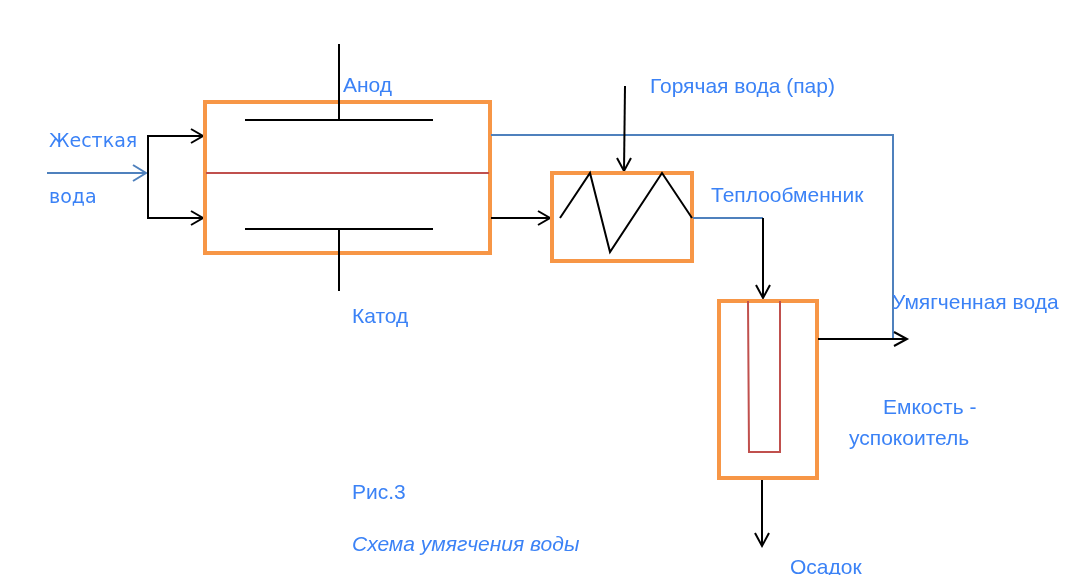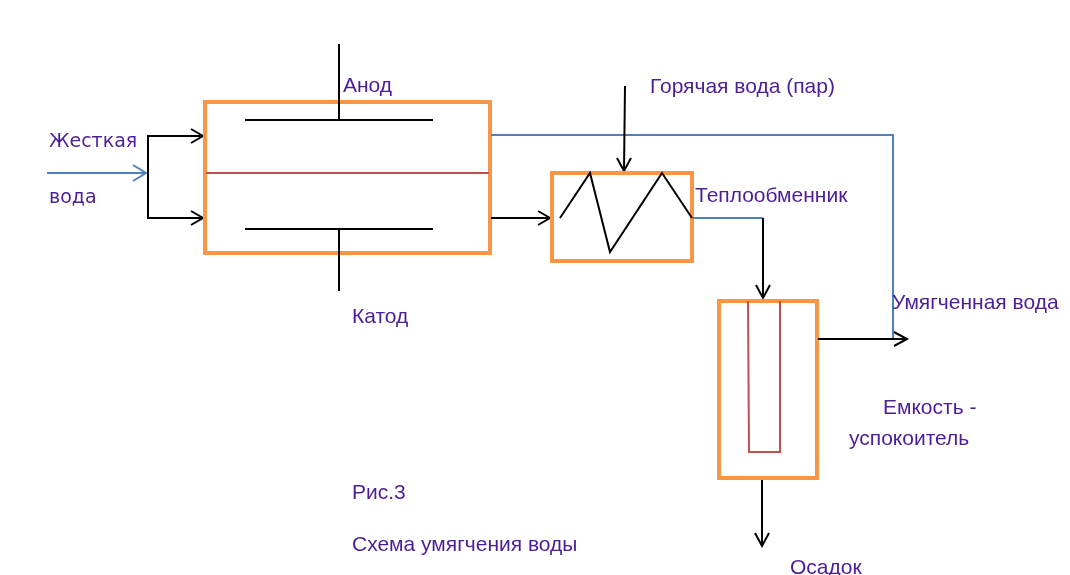--- a/index.html
+++ b/index.html
@@ -1,18 +1,18 @@
 <!DOCTYPE html>
 <html><head>
 <meta charset="utf-8">
 <style>
   html, body { margin:0; padding:0; background:#ffffff; }
   body { width:1070px; height:575px; position:relative; overflow:hidden; }
   svg { position:absolute; left:0; top:0; }
-  .lbl { position:absolute; font-family:"Liberation Sans", sans-serif; color:#4c1d95; white-space:nowrap; line-height:1; }
+  .lbl { position:absolute; font-family:"Liberation Sans", sans-serif; color:#3b82f6; white-space:nowrap; line-height:1; }
   .lbl-sm { font-size:19px; font-family:"DejaVu Sans", sans-serif; }
   .lbl-md { font-size:21px; }
 </style>
 </head>
 <body>
 
 <svg width="1070" height="575" viewBox="0 0 1070 575">
 
   <g>
     <line x1="47" y1="173" x2="146" y2="173" stroke="#4f81bd" stroke-width="2"></line>
@@ -71,19 +71,19 @@
     <line x1="762" y1="480" x2="762" y2="546" stroke="#000" stroke-width="2"></line>
     <polyline points="755,533 762,546 769,533" fill="none" stroke="#000" stroke-width="2"></polyline>
   </g>
 </svg>
 
 <div class="lbl lbl-sm" style="left:49px;top:131px;">Жесткая</div>
 <div class="lbl lbl-sm" style="left:49px;top:187px;">вода</div>
 <div class="lbl lbl-md" style="left:343px;top:74px;">Анод</div>
 <div class="lbl lbl-md" style="left:352px;top:305px;">Катод</div>
 <div class="lbl lbl-md" style="left:650px;top:75px;">Горячая вода (пар)</div>
-<div class="lbl lbl-md" style="left:695px;top:184px;">Теплообменник</div>
+<div class="lbl lbl-md" style="left:711px;top:184px;">Теплообменник</div>
 <div class="lbl lbl-md" style="left:867px;top:291px;margin-left:25px;">Умягченная вода</div>
 <div class="lbl lbl-md" style="left:883px;top:396px;">Емкость -</div>
 <div class="lbl lbl-md" style="left:849px;top:427px;">успокоитель</div>
 <div class="lbl lbl-md" style="left:790px;top:556px;">Осадок</div>
 <div class="lbl lbl-md" style="left:352px;top:481px;">Рис.3</div>
-<div class="lbl lbl-md" style="left:352px;top:533px;">Схема умягчения воды</div>
+<div class="lbl lbl-md" style="left:352px;top:533px;font-style:italic;">Схема умягчения воды</div>
 
 </body></html>

